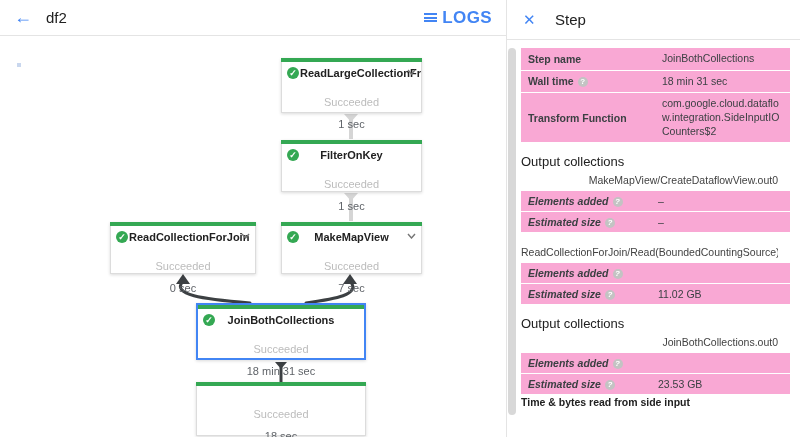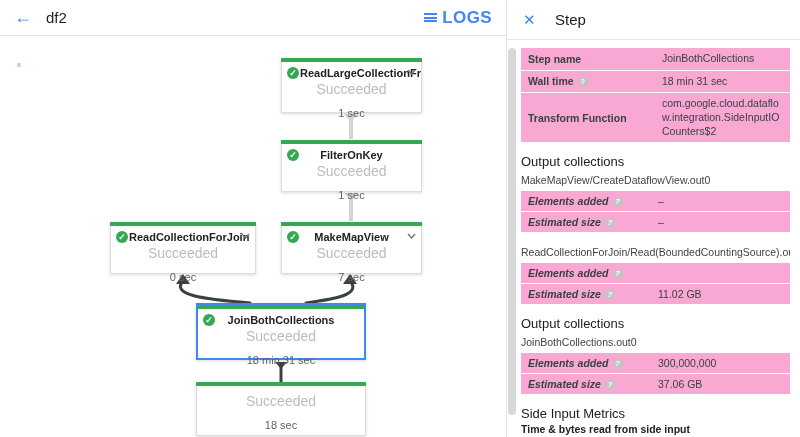--- a/index.html
+++ b/index.html
@@ -27,21 +27,21 @@
   .node { position:absolute; z-index:2; background:#fff; border:1px solid #dcdcdc;
           box-shadow:0 1px 3px rgba(0,0,0,.15); text-align:center; cursor:pointer; }
   .node-topbar { height:4px; background:#34a853; margin:-1px -1px 0 -1px; }
   .node.selected { border:2px solid #4285f4; }
   .node.selected .node-topbar { margin:0 0 0 0; }
   .node-title { position:relative; font-size:11px; font-weight:bold; color:#212121;
                 margin-top:5px; padding:0 18px; white-space:nowrap; overflow:hidden; }
   .check { position:absolute; left:5px; top:0px; width:12px; height:12px; border-radius:50%;
            background:#34a853; color:#fff; font-size:9px; line-height:12px; text-align:center; }
   .chevron { position:absolute; right:5px; top:2px; }
-  .node-status { font-size:14px; color:#bcbcbc; margin-top:2px; }
+  .node-status { font-size:11px; color:#bcbcbc; margin-top:17px; }
   .node-time { font-size:11px; color:#5f6368; margin-top:10px; }
 
   
   .right-panel { position:relative; width:294px; height:437px; background:#fff;
                  border-left:1px solid #e4e4e4; }
   .panel-header { height:40px; display:flex; align-items:center; padding:0 16px;
                   border-bottom:1px solid #e4e4e4; }
   .close-x { color:#4285f4; font-size:15px; cursor:pointer; width:22px; }
   .panel-title { font-size:15px; color:#212121; margin-left:10px; }
   .scroll-thumb { position:absolute; left:1px; top:48px; width:8px; height:367px;
@@ -52,22 +52,22 @@
                        padding:4px 7px 4px 7px; font-size:10.5px; align-items:center;gap:16px; }
   .kv-label { width:118px; font-weight:bold; color:#3c4043; flex-shrink:0; }
   .kv-value { flex:1; color:#3c4043; word-break:break-word; line-height:1.3; }
   .help-icon { display:inline-block; width:10px; height:10px; border-radius:50%;
                background:#c3c3c3; color:#fff; font-size:8px; line-height:10px;
                text-align:center; margin-left:4px; vertical-align:1px; cursor:pointer; }
   .stat-label { width:114px; font-weight:bold; color:#3c4043; flex-shrink:0;font-style:italic; }
   .stat-value { flex:1; color:#3c4043; }
 
   .section-heading { font-size:13px; color:#212121; margin:11px 0 5px 0; }
-  .collection-name { font-size:10.5px; color:#424242; margin:2px 0 5px 0;
-                     white-space:nowrap; overflow:hidden; }
+  .collection-name { font-size:10.5px; color:#424242; margin:2px 12px 5px 0;
+                     white-space:nowrap; overflow:hidden;text-align:right; }
   .sub-heading { font-size:10.5px; font-weight:bold; color:#212121; margin:1px 0 4px 0; }
 </style>
 </head>
 <body>
 
 <div class="app">
 
   <div class="left-panel">
     <div class="topbar">
       <span class="back-arrow">←</span>
@@ -232,28 +232,26 @@
         </div>
       </div>
 
       <div class="section-heading">Output collections</div>
       <div class="collection-name">JoinBothCollections.out0</div>
       <div>
         <div class="stat-row">
           <span class="stat-label">
             <span>Elements added</span><span class="help-icon">?</span>
           </span>
-          <span class="stat-value">300,000,000</span>
         </div>
         <div class="stat-row">
           <span class="stat-label">
             <span>Estimated size</span><span class="help-icon">?</span>
           </span>
-          <span class="stat-value">37.06 GB</span>
-        </div>
-      </div>
-
-      <div class="section-heading" style="margin-bottom:2px;">Side Input Metrics</div>
+          <span class="stat-value">23.53 GB</span>
+        </div>
+      </div>
+
       <div class="sub-heading">Time &amp; bytes read from side input</div>
 
     </div>
   </div>
 </div>
 
 </body></html>

